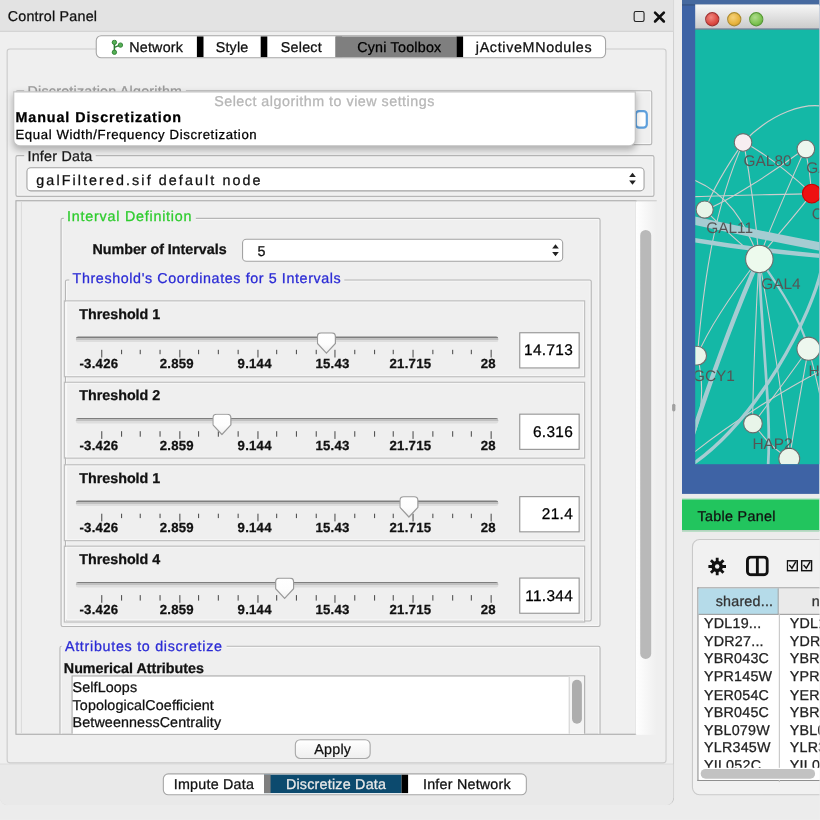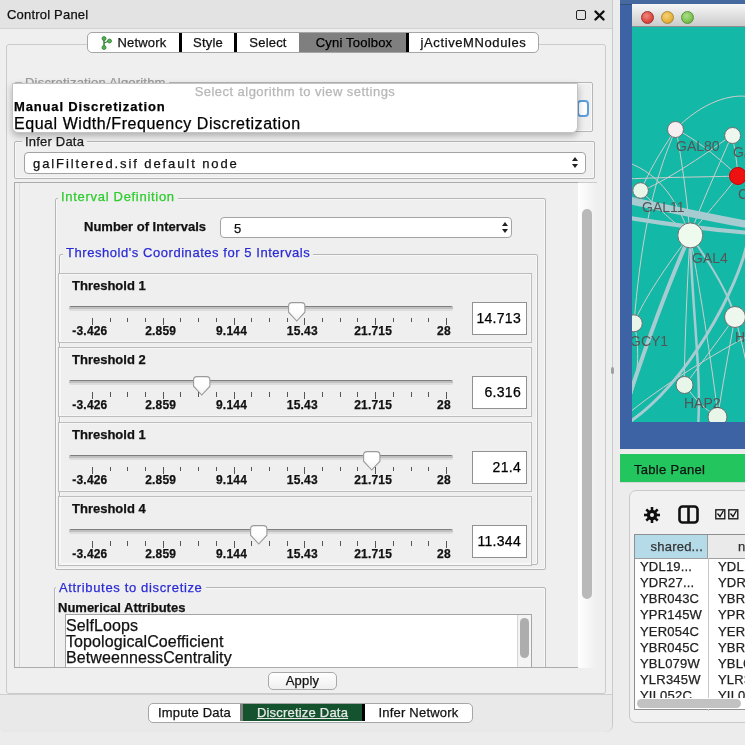--- a/index.html
+++ b/index.html
@@ -13,38 +13,38 @@
       border-radius:0 0 7px 7px;}
   #cptitle{left:0;top:0;width:612px;height:28px;background:#E3E3E3;
       border-bottom:1px solid #D2D2D2;}
   #cptitle .txt{left:7px;top:7px;font-size:13px;color:#111;letter-spacing:0.2px;}
   #floaticon{left:576px;top:10px;width:8px;height:8px;border:1.6px solid #222;border-radius:2px;}
   
   #frame{left:6px;top:44px;width:598px;height:648px;border:1px solid #CBCBCB;border-radius:3px;}
   
   .seg{display:flex;background:#FFF;border:1px solid #A6A6A6;border-radius:5px;overflow:hidden;}
   .seg .s{display:flex;align-items:center;justify-content:center;
-          font-size:13px;color:#111;letter-spacing:0.2px;border-left:3px solid #000000;}
+          font-size:13px;color:#111;letter-spacing:0.2px;border-left:6px solid #000000;}
   .seg .s:first-child{border-left:none;}
   .seg .sel{background:#7F7F7F;color:#000000;border-left-color:#7F7F7F;}
   #topseg{left:87px;top:32px;height:19px;}
   #topseg .s{height:19px;}
   
   .group{border:1px solid #B6B6B6;border-radius:2px;box-shadow:inset 0 0 0 1px #F8F8F8;}
   .gtitle{position:absolute;background:#EFEFEF;padding:0 3px;font-size:13px;white-space:nowrap;}
   #gdisc{left:14px;top:82px;width:577px;height:48px;}
   #gdisc-title{left:22px;top:75px;color:#9B9B9B;letter-spacing:0.2px;}
   #focusbtn{left:577px;top:100px;width:8px;height:13px;border:2.2px solid #5D9FDC;border-radius:4px;background:#FFF;}
   
   #popup{left:12px;top:83px;width:564px;height:48px;background:#FFF;
          border:1px solid #C4C4C4;border-radius:0 0 6px 6px;
          box-shadow:0 3px 7px rgba(0,0,0,0.28);}
   #popup .i1{left:0;top:0px;width:100%;text-align:center;font-size:13px;color:#B7B7B7;letter-spacing:0.45px;}
   #popup .i2{left:1px;top:15px;font-size:13px;font-weight:bold;color:#000;letter-spacing:0.85px;}
-  #popup .i3{left:1px;top:31px;font-size:16px;color:#000;letter-spacing:0.55px;}
+  #popup .i3{left:1px;top:31px;font-size:12px;color:#000;letter-spacing:0.55px;}
   
   #gtd{left:14px;top:141px;width:579px;height:36px;}
   #gtd-title{left:22px;top:134px;color:#1a1a1a;letter-spacing:0.2px;}
   .combo{position:absolute;background:#FFF;border:1px solid #A3A3A3;border-radius:4px;}
   .combo .ct{position:absolute;left:13px;top:3px;font-size:13px;color:#111;letter-spacing:0.2px;}
   #tdcombo .ct{letter-spacing:1.9px;left:8px;}
   .arr{position:absolute;width:0;height:0;border-left:3.5px solid transparent;border-right:3.5px solid transparent;}
   .arr.up{border-bottom:4.5px solid #222;}
   .arr.dn{border-top:4.5px solid #222;}
   #tdcombo{left:24px;top:152px;width:560px;height:20px;}
@@ -71,31 +71,31 @@
   .ticks{position:absolute;left:0;top:44px;}
   .tick{position:absolute;width:1px;background:#555;}
   .slbl{position:absolute;top:50px;font-size:12px;font-weight:bold;color:#111;
         transform:translateX(-50%);margin-left:-2px;letter-spacing:0.2px;white-space:nowrap;}
   .thumbsvg{position:absolute;top:28px;}
   
   #gattr{left:39px;top:404px;width:490px;height:120px;}
   #gattr-title{left:41px;top:397px;color:#2B2BD5;letter-spacing:0.65px;}
   #numattr{left:43px;top:417px;font-size:13px;font-weight:bold;color:#111;letter-spacing:0px;}
   #listbox{left:50px;top:431px;width:465px;height:80px;background:#FFF;border:1px solid #A5A5A5;}
-  #listbox .li{position:absolute;left:0px;font-size:16px;color:#111;letter-spacing:0.1px;}
+  #listbox .li{position:absolute;left:0px;font-size:13px;color:#111;letter-spacing:0.1px;}
   #listsb{position:absolute;right:0px;top:0;width:13px;height:80px;background:#F4F4F4;border-left:1px solid #D5D5D5;}
   #listsb .thumb{position:absolute;left:2px;top:3px;width:9px;height:40px;background:#ADADAD;border-radius:4.5px;}
   
   #applybtn{left:268px;top:672px;width:67px;height:16px;background:linear-gradient(#FFFFFF,#EFEFEF);
             border:1px solid #A9A9A9;border-radius:5px;text-align:center;font-size:13px;color:#111;
             line-height:16px;letter-spacing:0.2px;}
   #botsep{left:0;top:694px;width:612px;height:37px;background:#E9E9E9;border-top:1px solid #CFCFCF;border-radius:0 0 7px 7px;}
   #botseg{left:148px;top:703px;height:18px;}
   #botseg .s{height:17px;}
-  #botseg .sel{background:#14532d;color:#E9E9E9;text-decoration:underline;}
+  #botseg .sel{background:#0c4a6e;color:#E9E9E9;}
   
   #net{left:620px;top:0;width:125px;height:449px;background:#3E63A5;}
   #nettop{left:620px;top:0;width:125px;height:4px;background:#46699F;border-bottom:1px solid #33507F;}
   #nettitle{left:632px;top:4px;width:113px;height:22px;background:linear-gradient(#F7F7F7,#CBCBCB);
             border-bottom:1px solid #8E8E8E;}
   .light{position:absolute;top:11px;width:11px;height:11px;border-radius:50%;}
   #ncanvas{left:632px;top:27px;width:113px;height:395px;background:#14b8a6;overflow:hidden;}
   
   #tpbar{left:620px;top:453px;width:125px;height:28px;background:#22c55e;
          border-top:1px solid #F0F0F0;border-bottom:1px solid #D8D8D8;}

